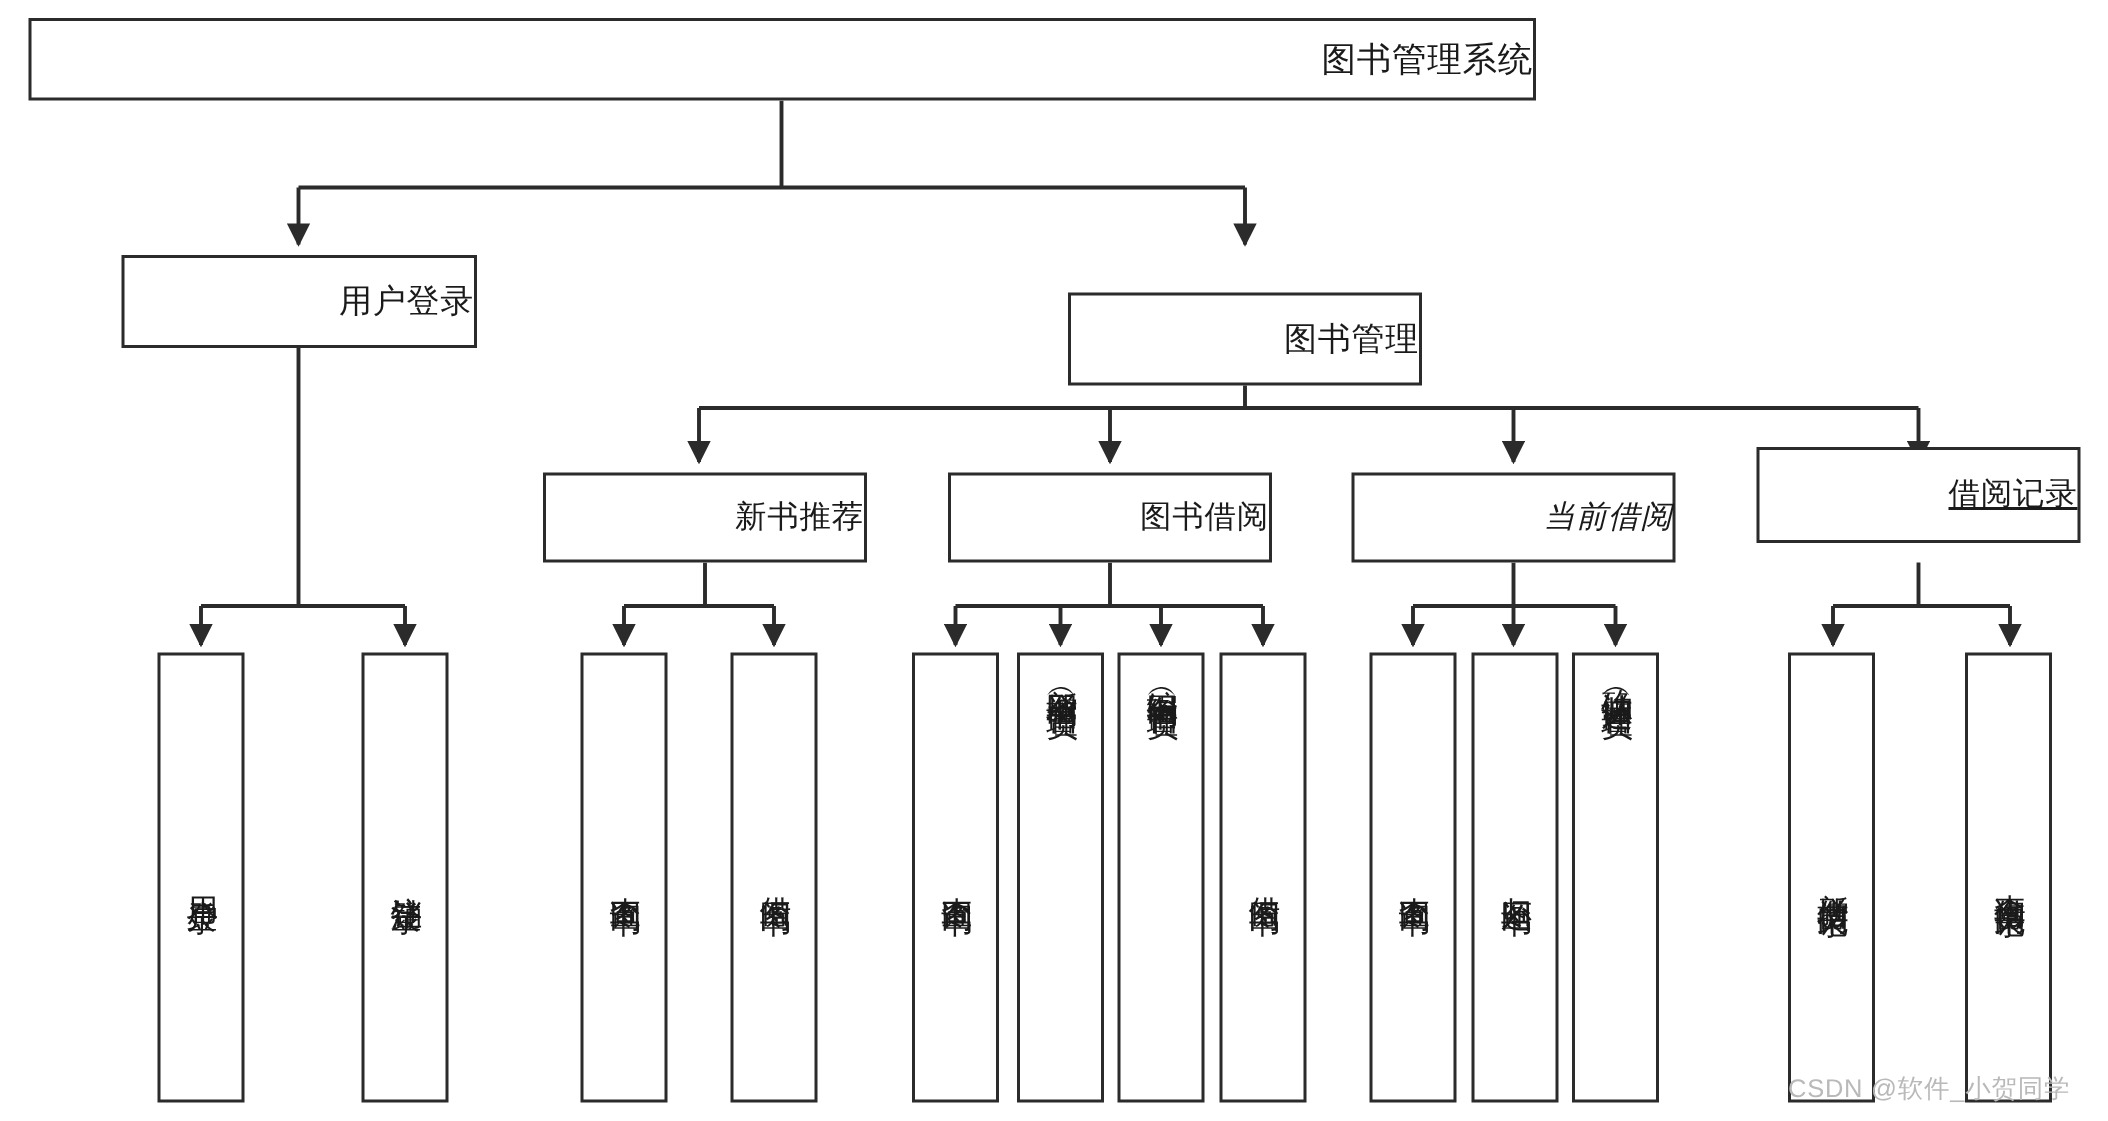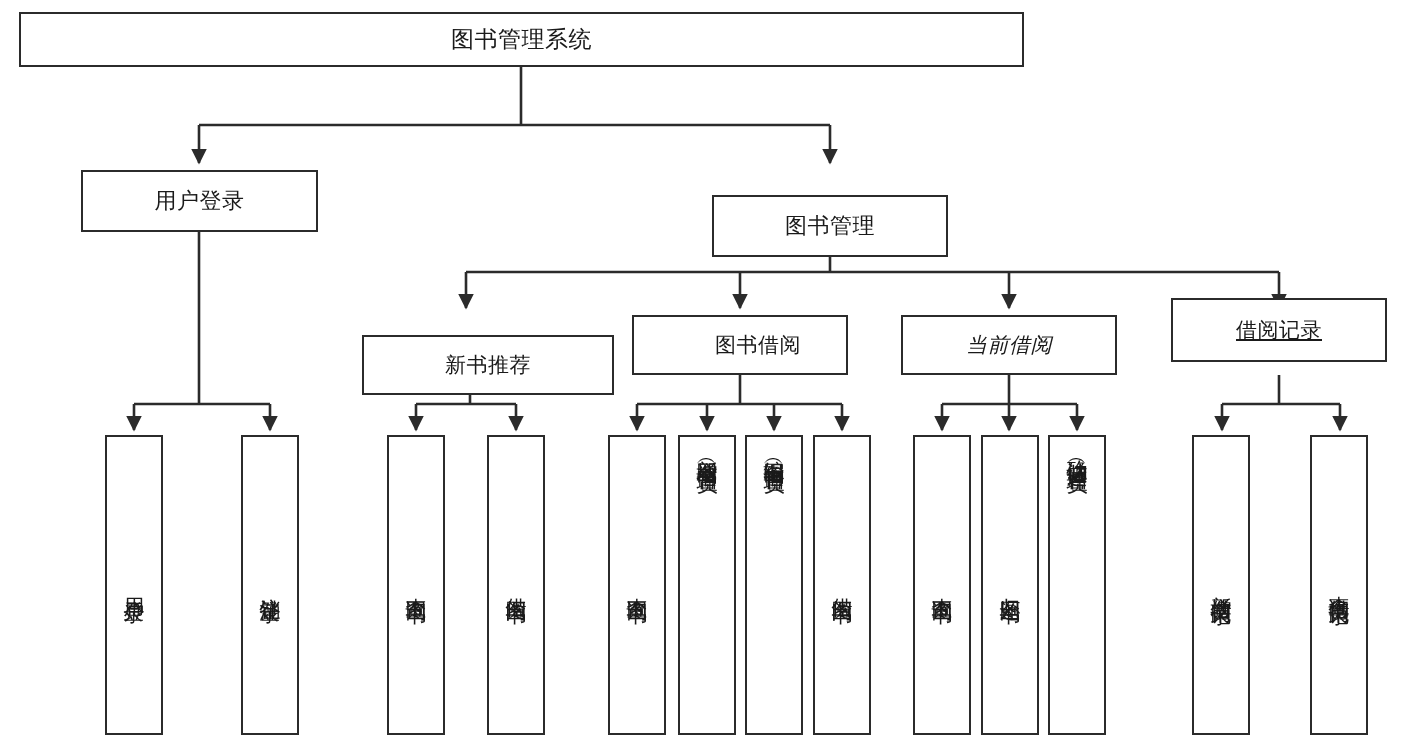--- a/index.html
+++ b/index.html
@@ -25,21 +25,21 @@
     height: 747px;
     pointer-events: none;
   }
   .node {
     position: absolute;
     box-sizing: border-box;
     border: 2px solid #2b2b2b;
     background: #ffffff;
     display: flex;
     align-items: center;
-    justify-content: center;
+    justify-content: flex-end;
     color: #1a1a1a;
   }
   .node .label {
     display: block;
     text-align: center;
     line-height: 1.16;
     letter-spacing: 0.5px;
   }
   .node-root .label   { font-size: 23px; }
   .node-level2 .label { font-size: 22px; }
@@ -137,21 +137,21 @@
     <span class="label">图书管理系统</span>
   </div>
 
   <div class="node node-level2" style="left:81px; top:170px; width:237px; height:62px;">
     <span class="label">用户登录</span>
   </div>
   <div class="node node-level2" style="left:712px; top:170px; width:236px; height:62px;margin-top:25px;">
     <span class="label">图书管理</span>
   </div>
 
-  <div class="node node-level3" style="left:362px; top:315px; width:252px; height:60px;margin-top:20px;">
+  <div class="node node-level3" style="left:362px; top:315px; width:216px; height:60px;">
     <span class="label">新书推荐</span>
   </div>
   <div class="node node-level3" style="left:632px; top:315px; width:216px; height:60px;padding-left:36px;">
     <span class="label">图书借阅</span>
   </div>
   <div class="node node-level3" style="left:901px; top:315px; width:216px; height:60px;font-style:italic;">
     <span class="label">当前借阅</span>
   </div>
   <div class="node node-level3" style="left:1171px; top:298px; width:216px; height:64px;text-decoration:underline;">
     <span class="label">借阅记录</span>
@@ -194,14 +194,15 @@
     <span class="label">确认归还（管理员）</span>
   </div>
 
   <div class="node node-leaf center" style="left:1192px; top:435px; width:58px; height:300px;">
     <span class="label">新增借阅记录</span>
   </div>
   <div class="node node-leaf center" style="left:1310px; top:435px; width:58px; height:300px;">
     <span class="label">查询借阅记录</span>
   </div>
 
+  <div id="watermark">CSDN @软件_小贺同学</div>
 
 </div>
 
 </body></html>

